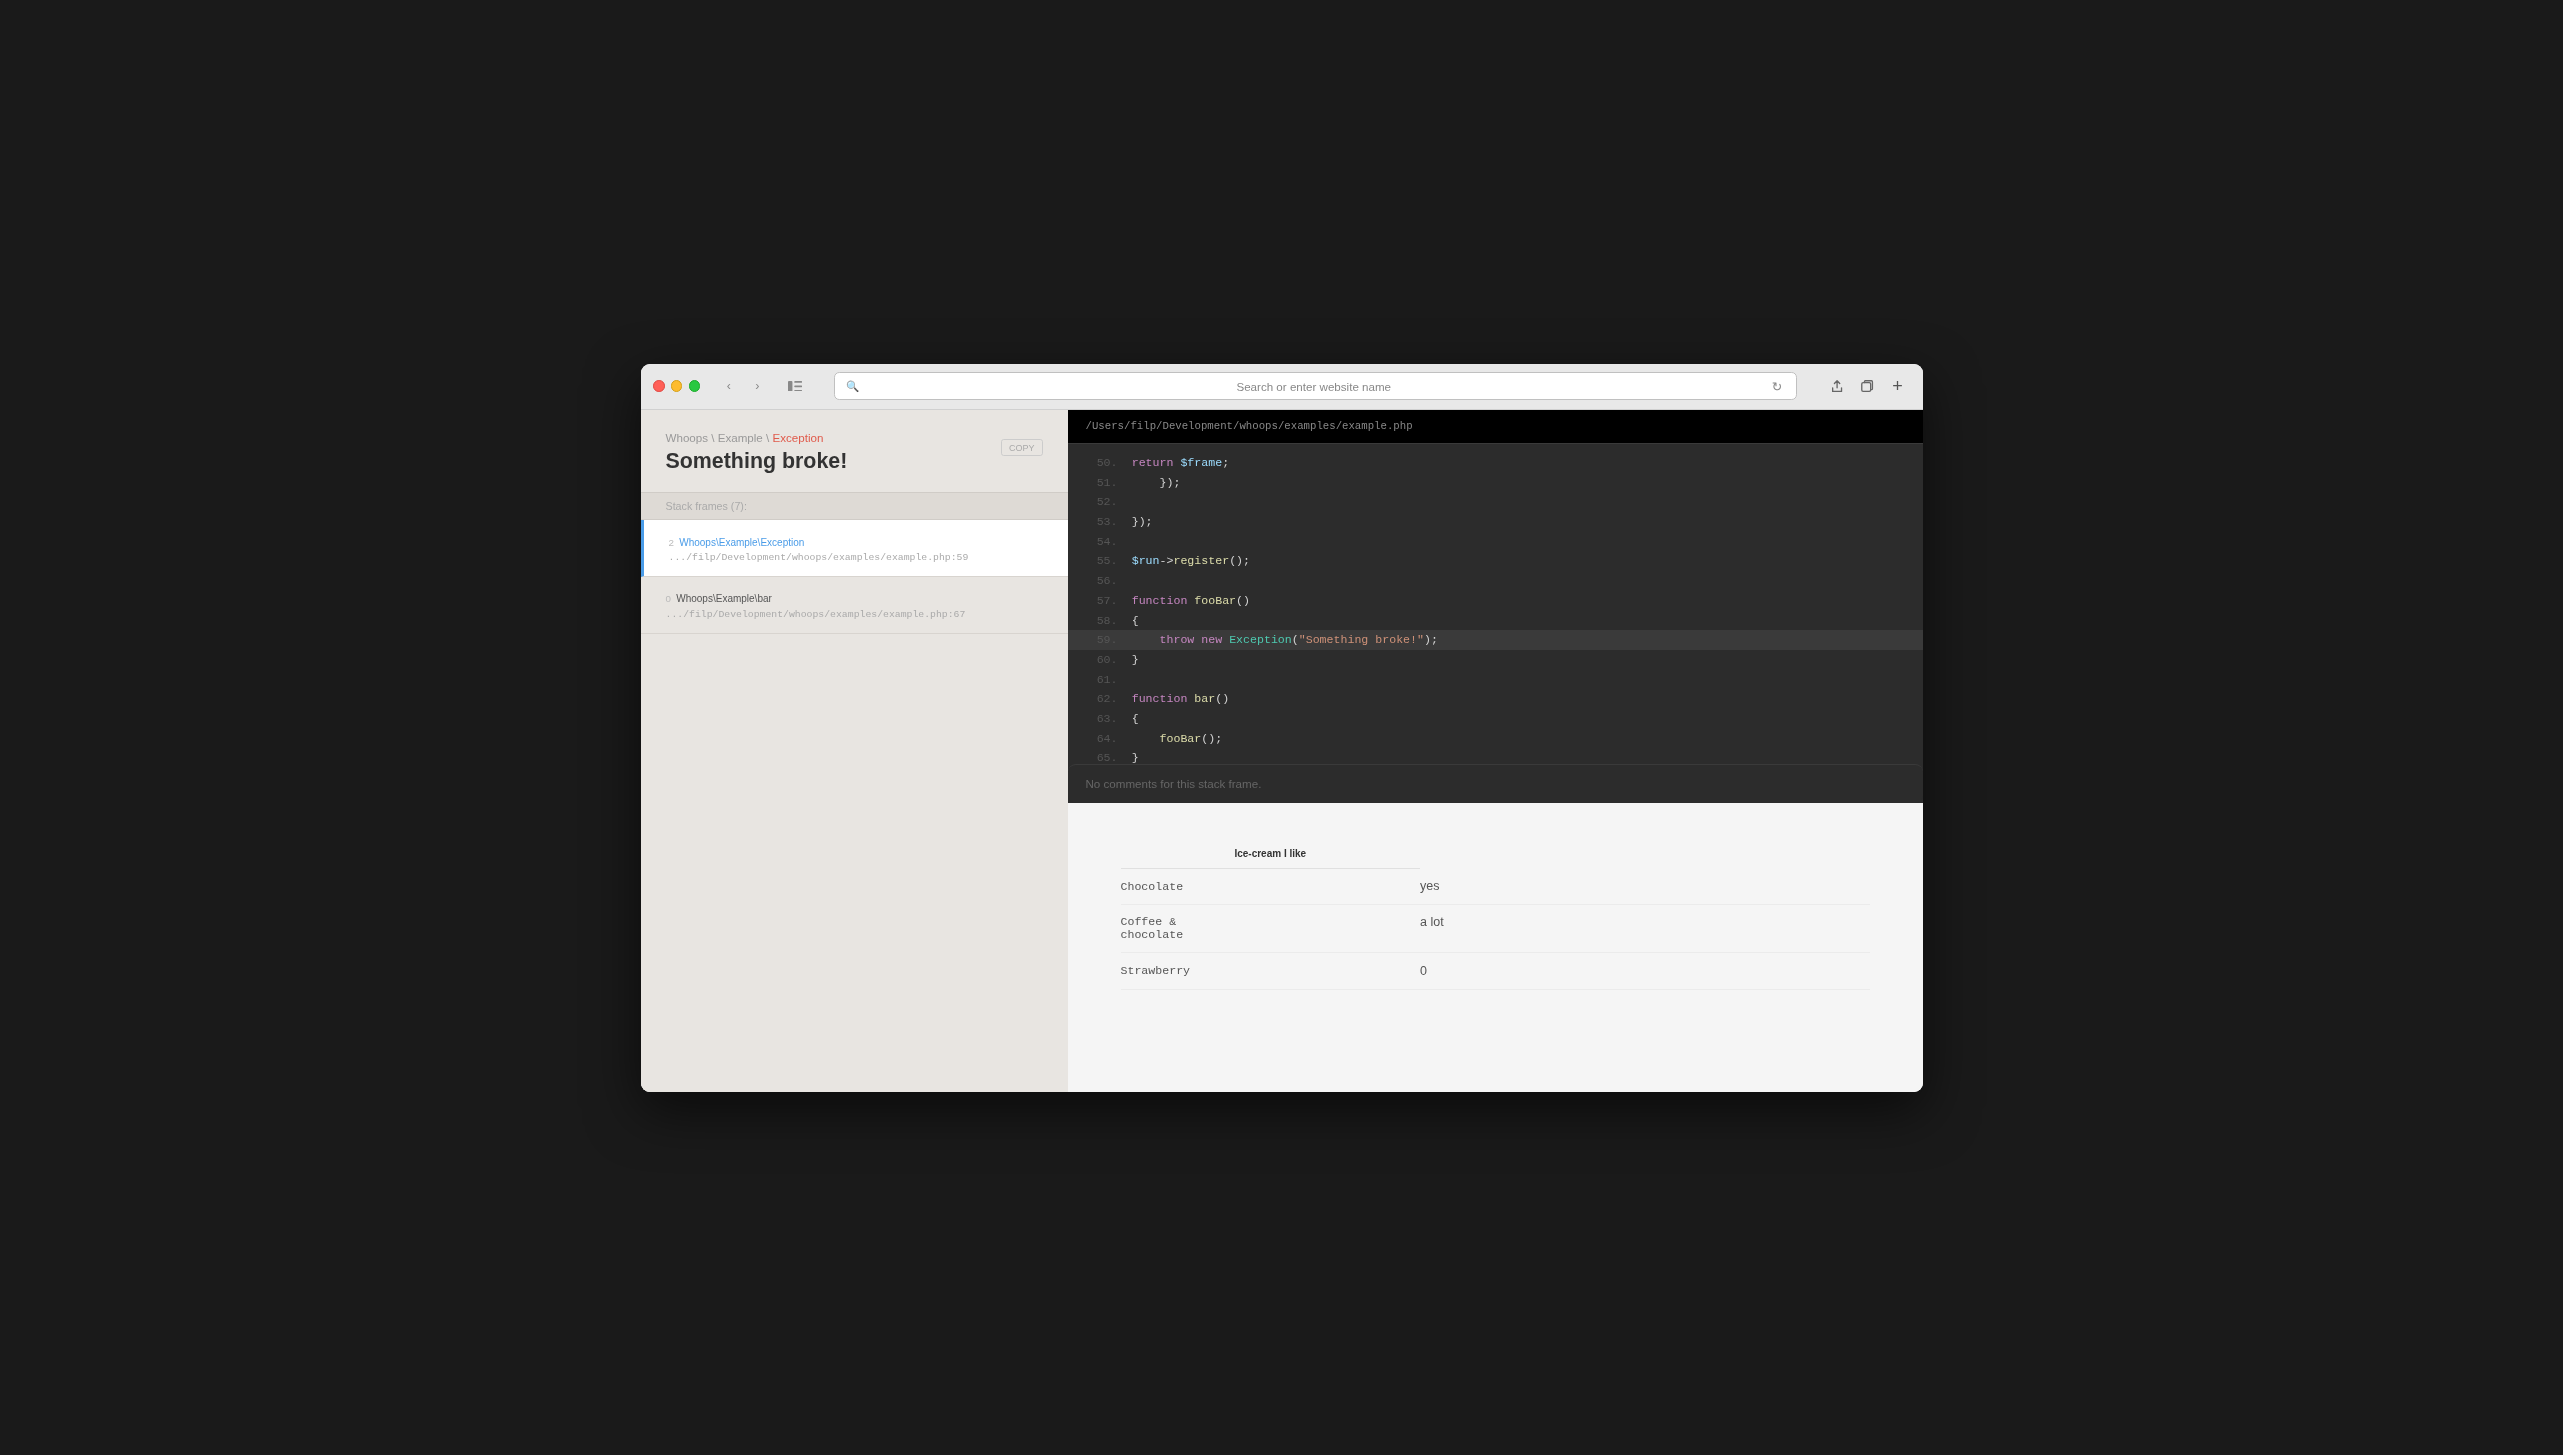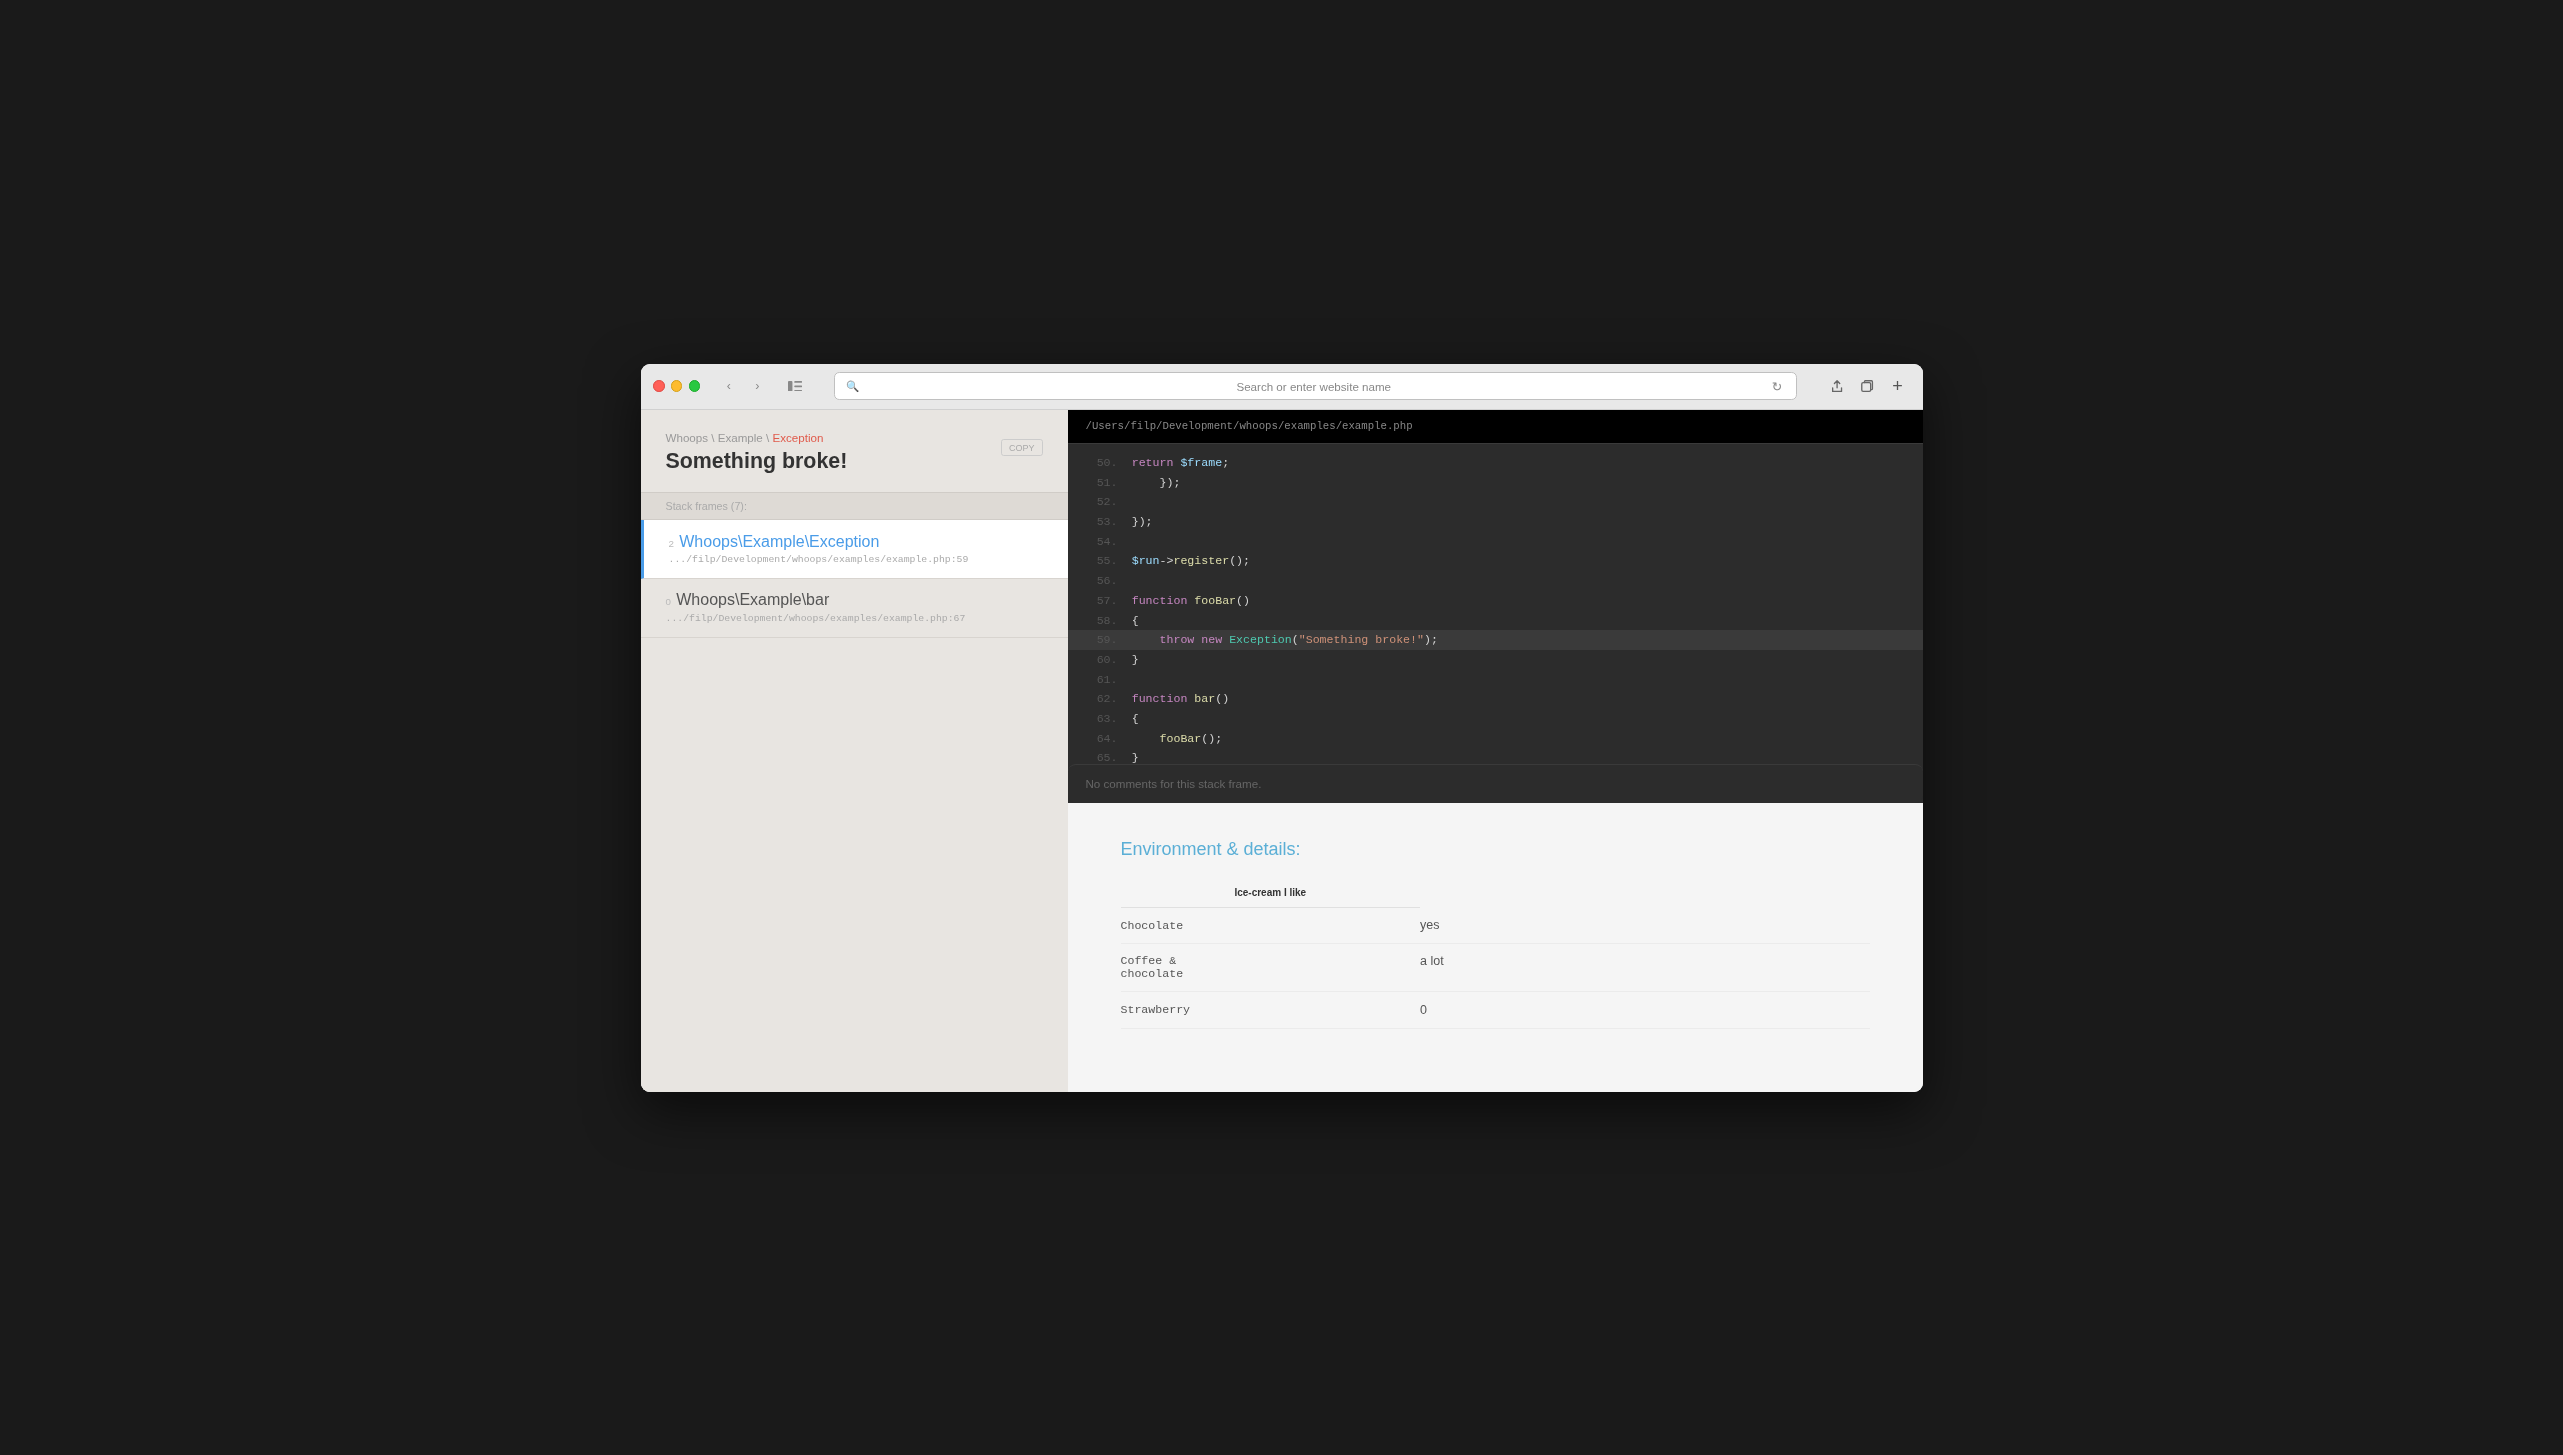--- a/index.html
+++ b/index.html
@@ -238,21 +238,21 @@
       color: #4a9ce8;
     }
 
     .frame-number {
       font-size: 9.8px;
       color: #bbb;
       margin-right: 5.3px;
     }
 
     .frame-class {
-      font-size: 16px;
+      font-size: 10px;
       color: #555;
       font-weight: 500;
     }
 
     .frame-file {
       font-size: 9.8px;
       color: #aaa;
       margin-top: 3.6px;
       font-family: 'Courier New', monospace;
     }
@@ -518,21 +518,20 @@
           <div class="code-line">
             <span class="line-number">65.</span>
             <span class="line-content">}</span>
           </div>
 
         </div>
         <div class="no-comments">No comments for this stack frame.</div>
       </div>
 
       <div class="details-panel">
-        <div class="details-title">Environment &amp; details:</div>
         <table class="details-table">
           <thead>
             <tr>
               <th class="details-table-header">Ice-cream I like</th>
               <th></th>
             </tr>
           </thead>
           <tbody>
             <tr class="details-row">
               <td>Chocolate</td>

